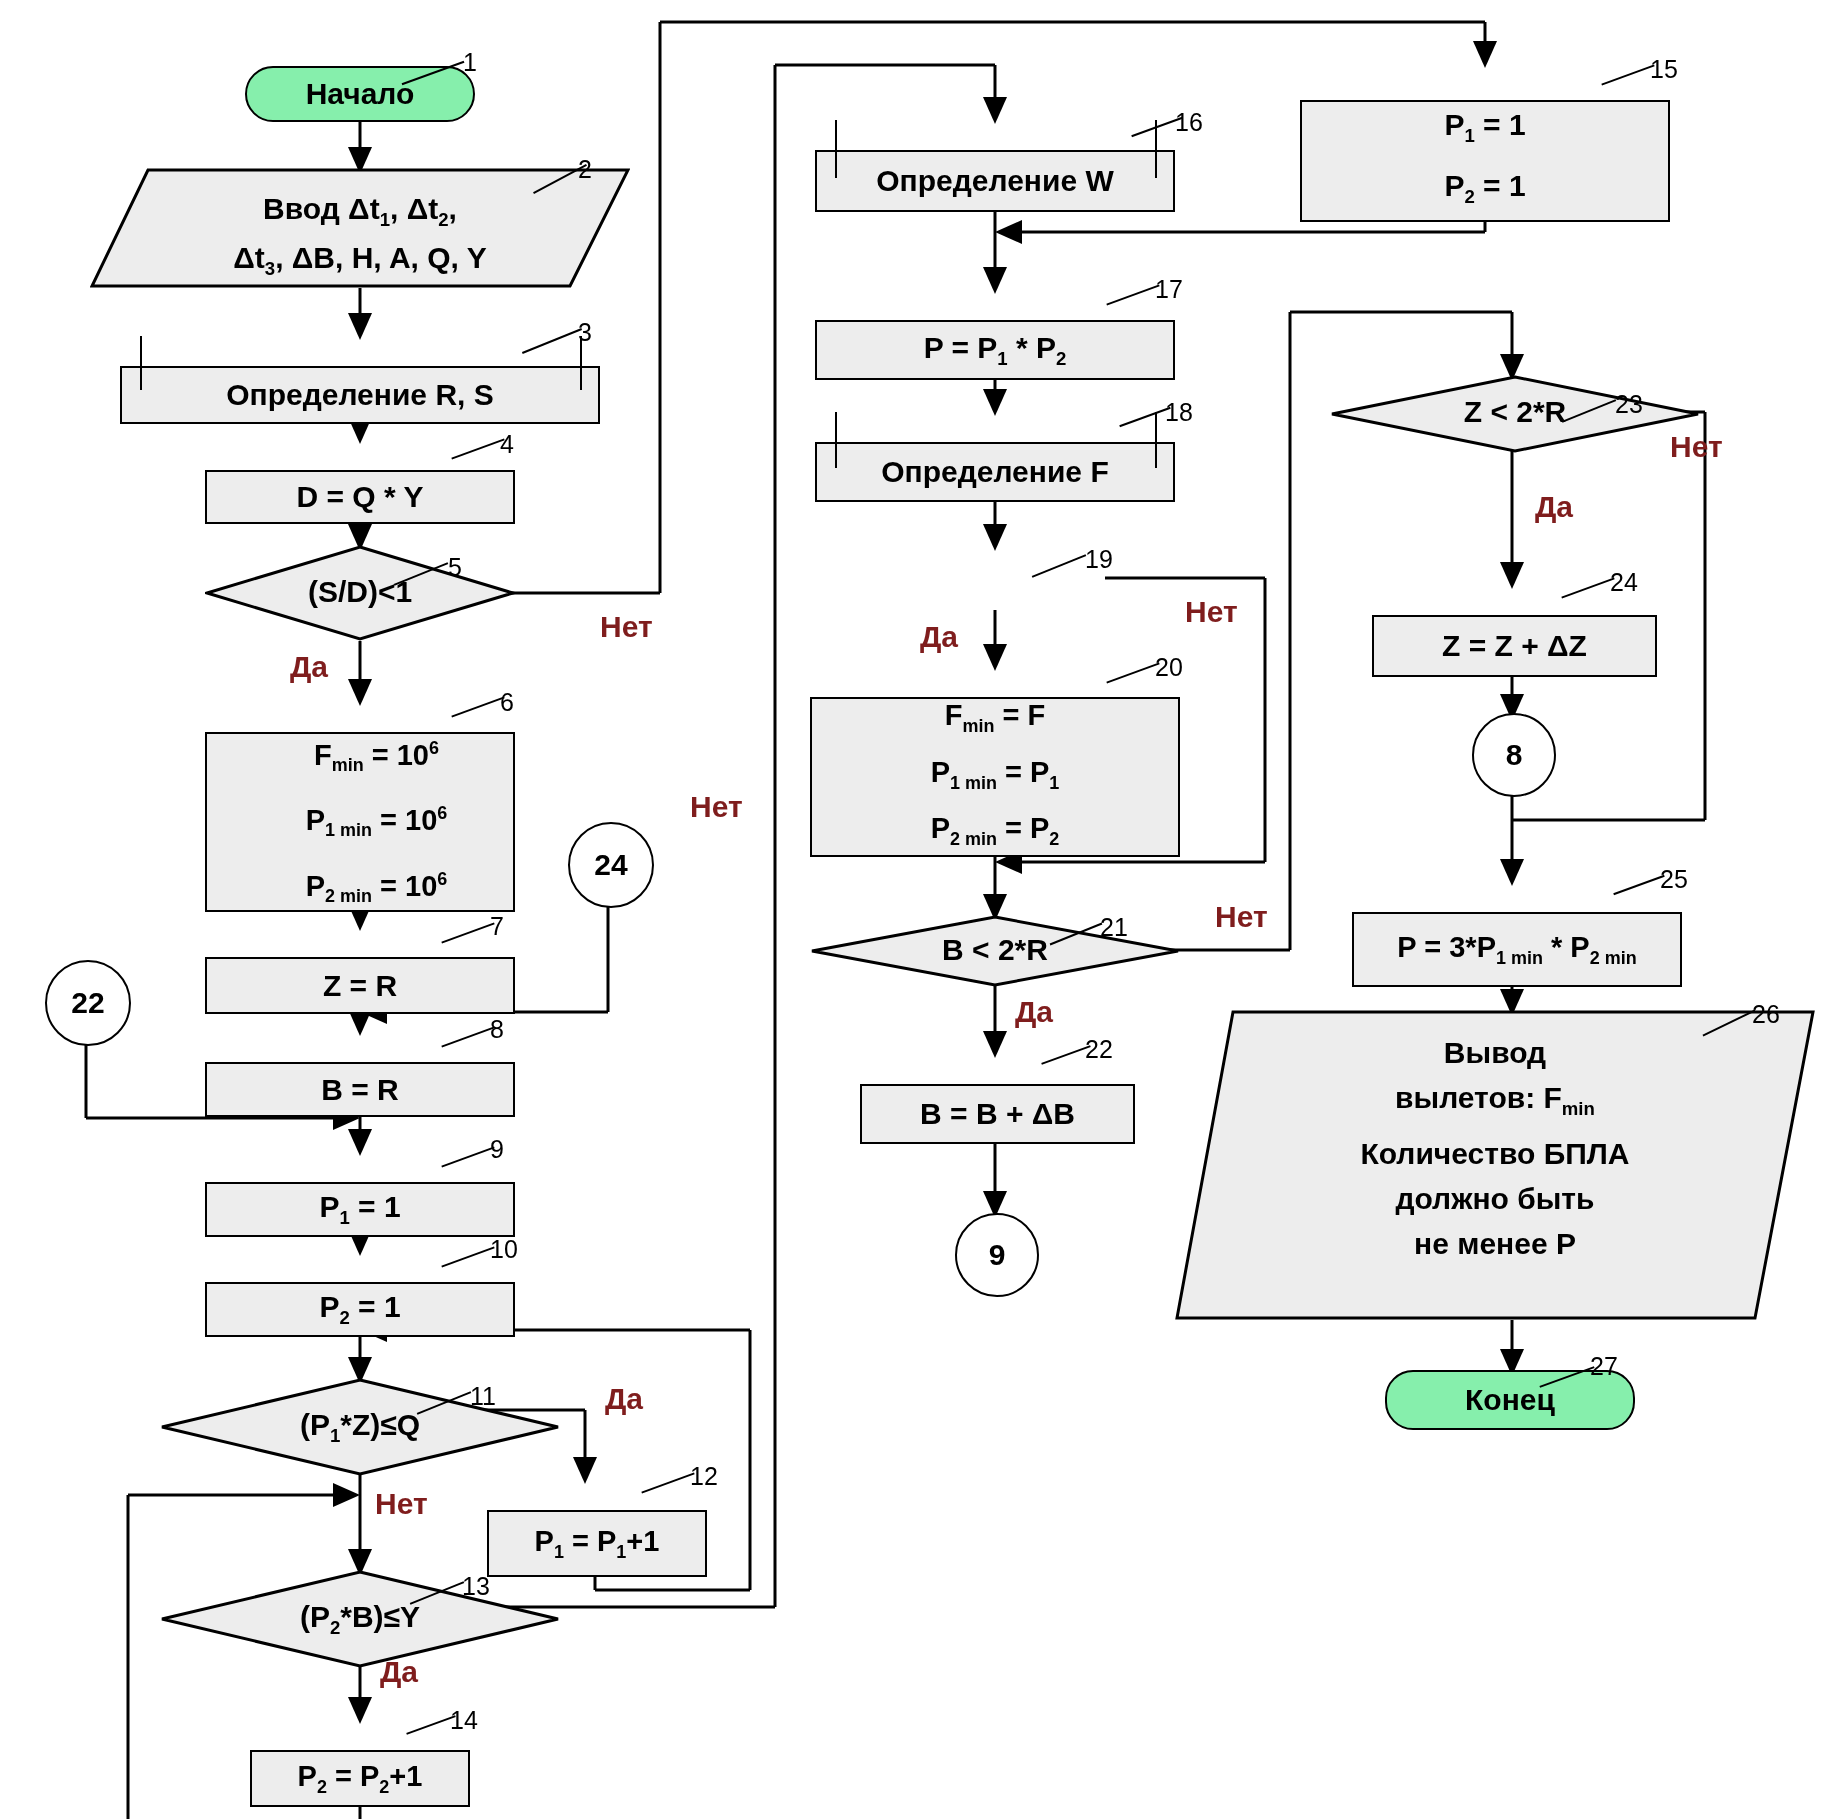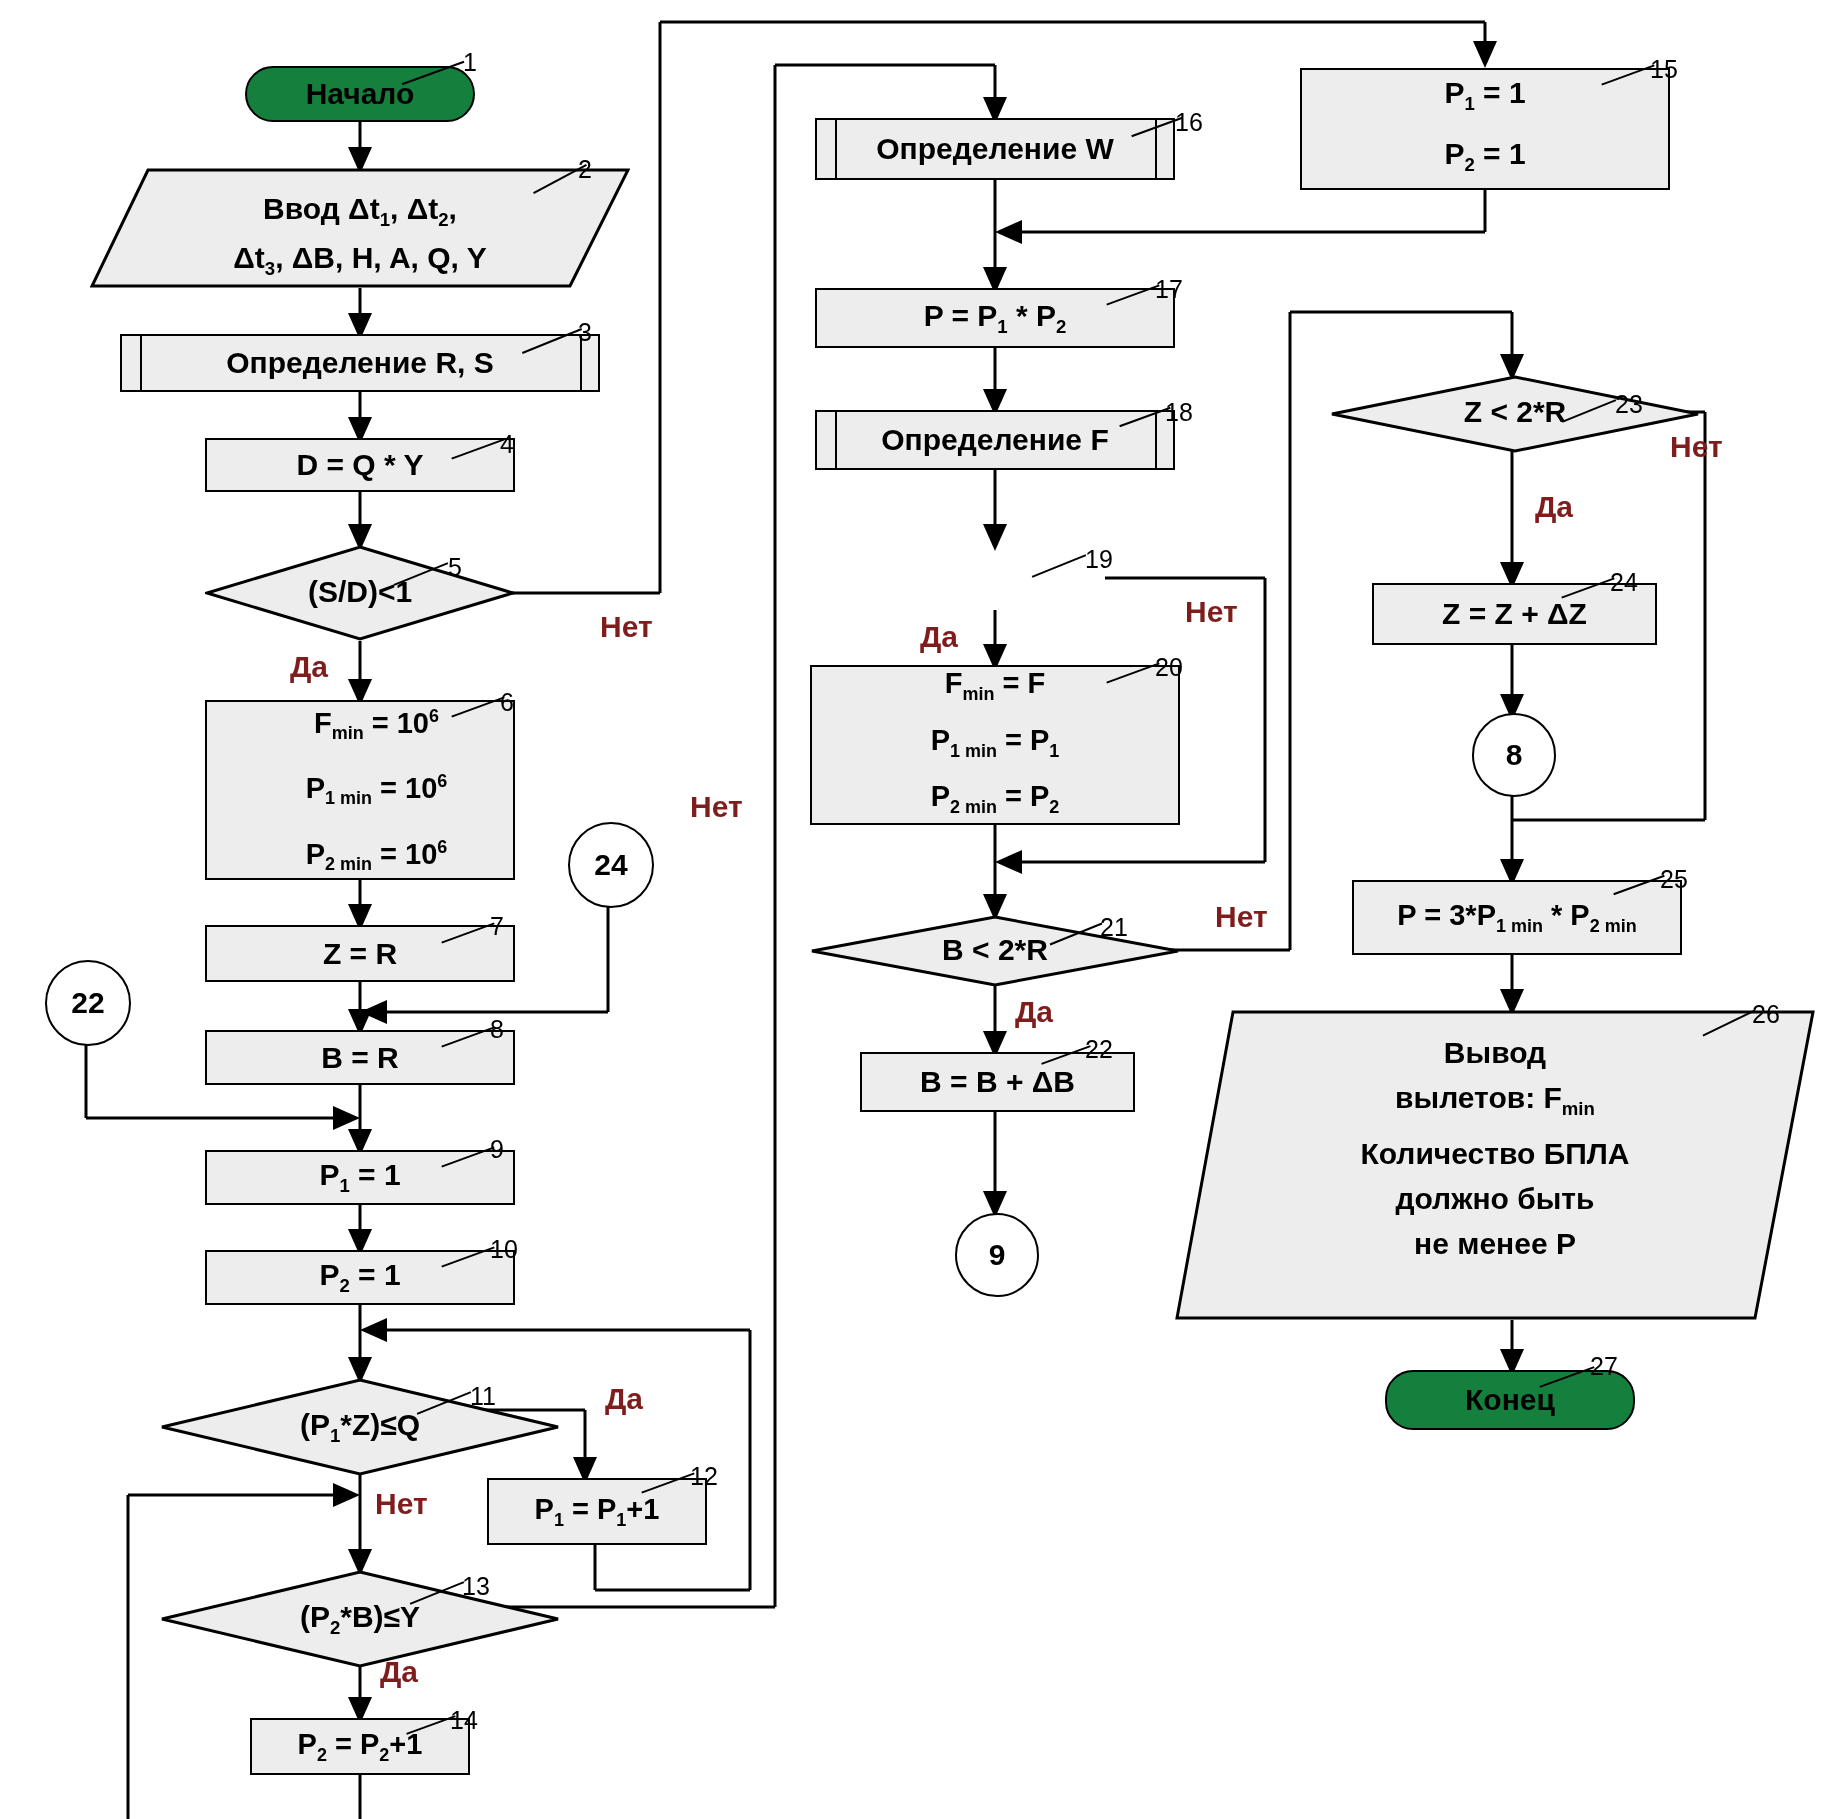--- a/index.html
+++ b/index.html
@@ -1,25 +1,25 @@
 <!DOCTYPE html>
 <html><head>
 <meta charset="utf-8">
 <style>
   html,body{margin:0;padding:0;background:#fff;}
   body{font-family:"Liberation Sans", sans-serif;}
   #canvas{position:relative;width:1843px;height:1819px;background:#fff;overflow:hidden;}
   .node{position:absolute;box-sizing:border-box;display:flex;align-items:center;justify-content:center;
-        text-align:center;font-weight:bold;color:#000;background:#ededed;border:2px solid #000;}
+        text-align:center;font-weight:bold;color:#000;background:#ededed;border:2px solid #000;margin-top:32px;}
   .lbl{position:absolute;font-weight:bold;color:#7f1d1d;}
   .num{position:absolute;font-weight:normal;color:#000;font-size:25px;}
   .conn{position:absolute;border:2px solid #000;border-radius:50%;background:#fff;
         display:flex;align-items:center;justify-content:center;font-weight:bold;}
   .term{position:absolute;box-sizing:border-box;display:flex;align-items:center;justify-content:center;
-        background:#15803d;border:2px solid #000;border-radius:28px;font-weight:bold;}
+        background:#86efac;border:2px solid #000;border-radius:28px;font-weight:bold;}
   .line{position:absolute;background:#000;}
   .h{height:2px;}
   .v{width:2px;}
   svg.ov{position:absolute;left:0;top:0;width:1843px;height:1819px;pointer-events:none;}
   sub{font-size:0.62em;font-weight:bold;}
   sup{font-size:0.62em;font-weight:bold;}
 </style>
 </head>
 <body>
 

